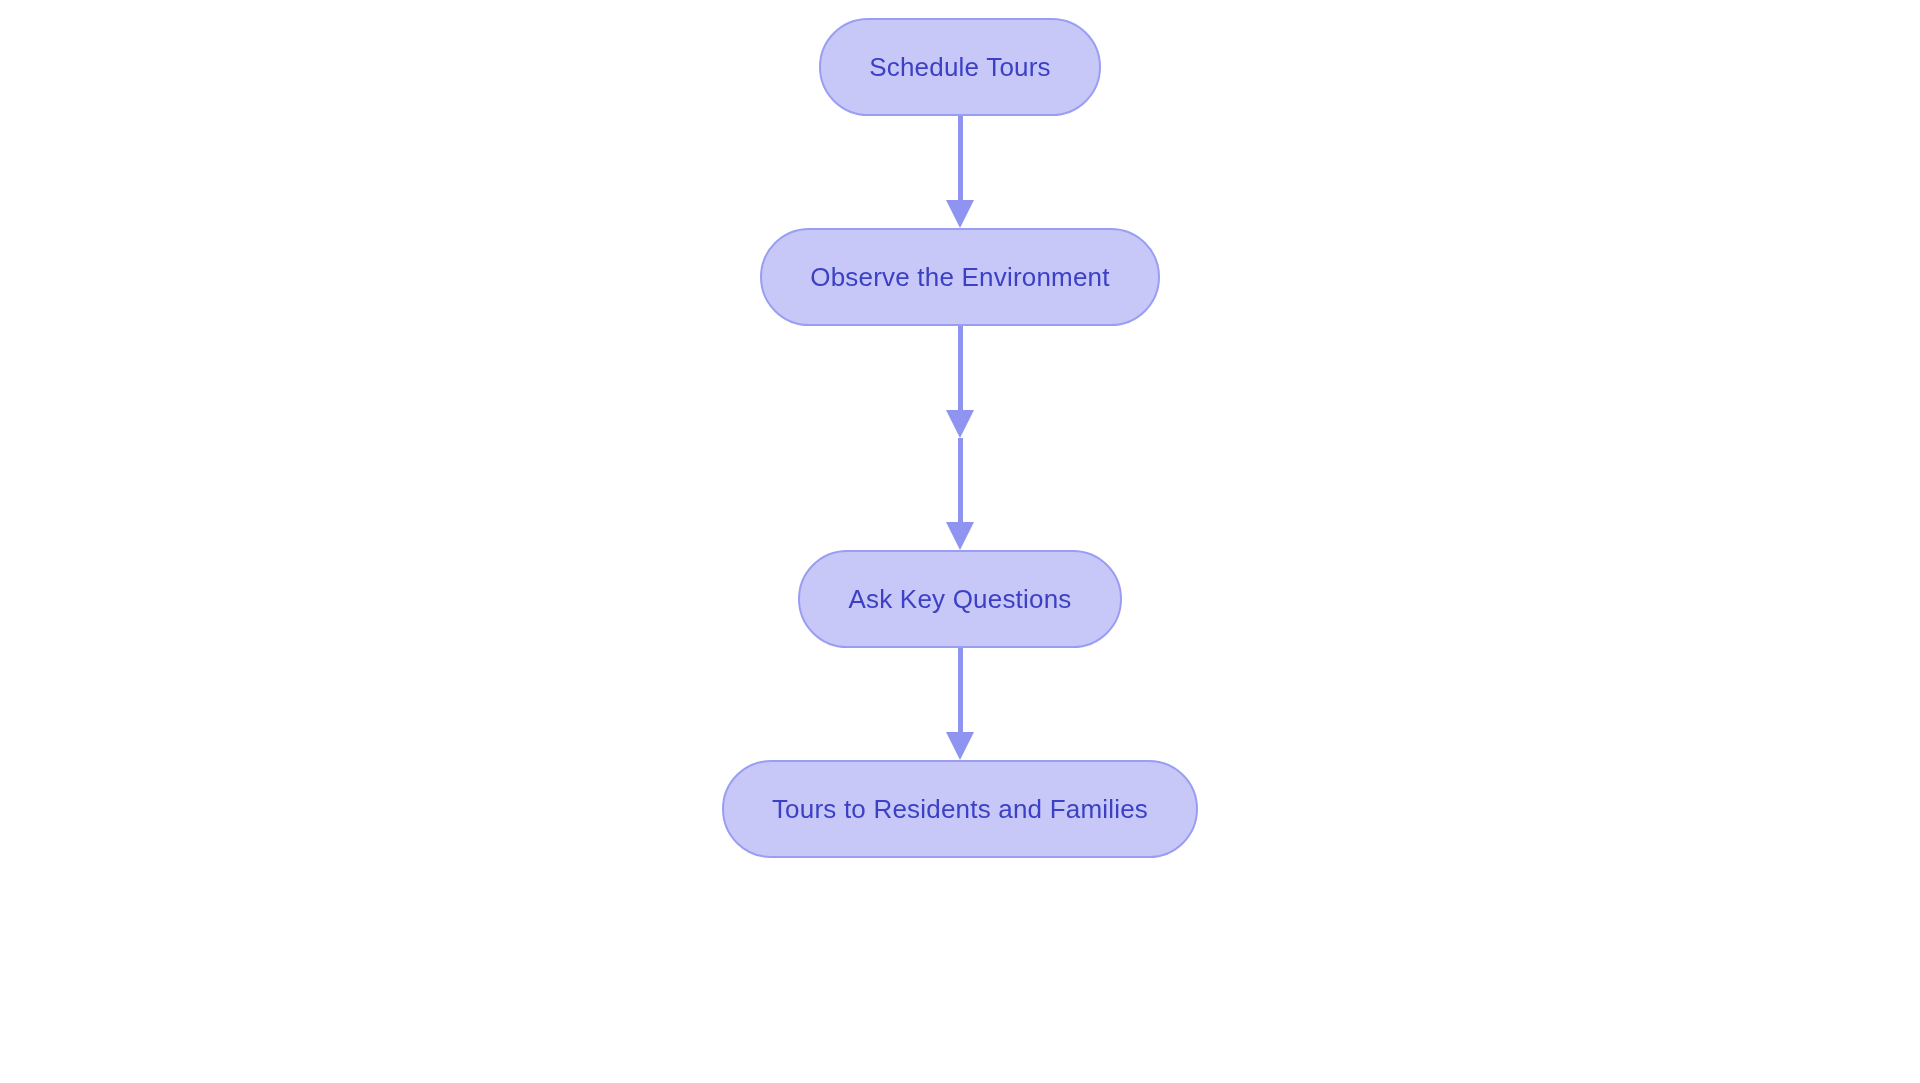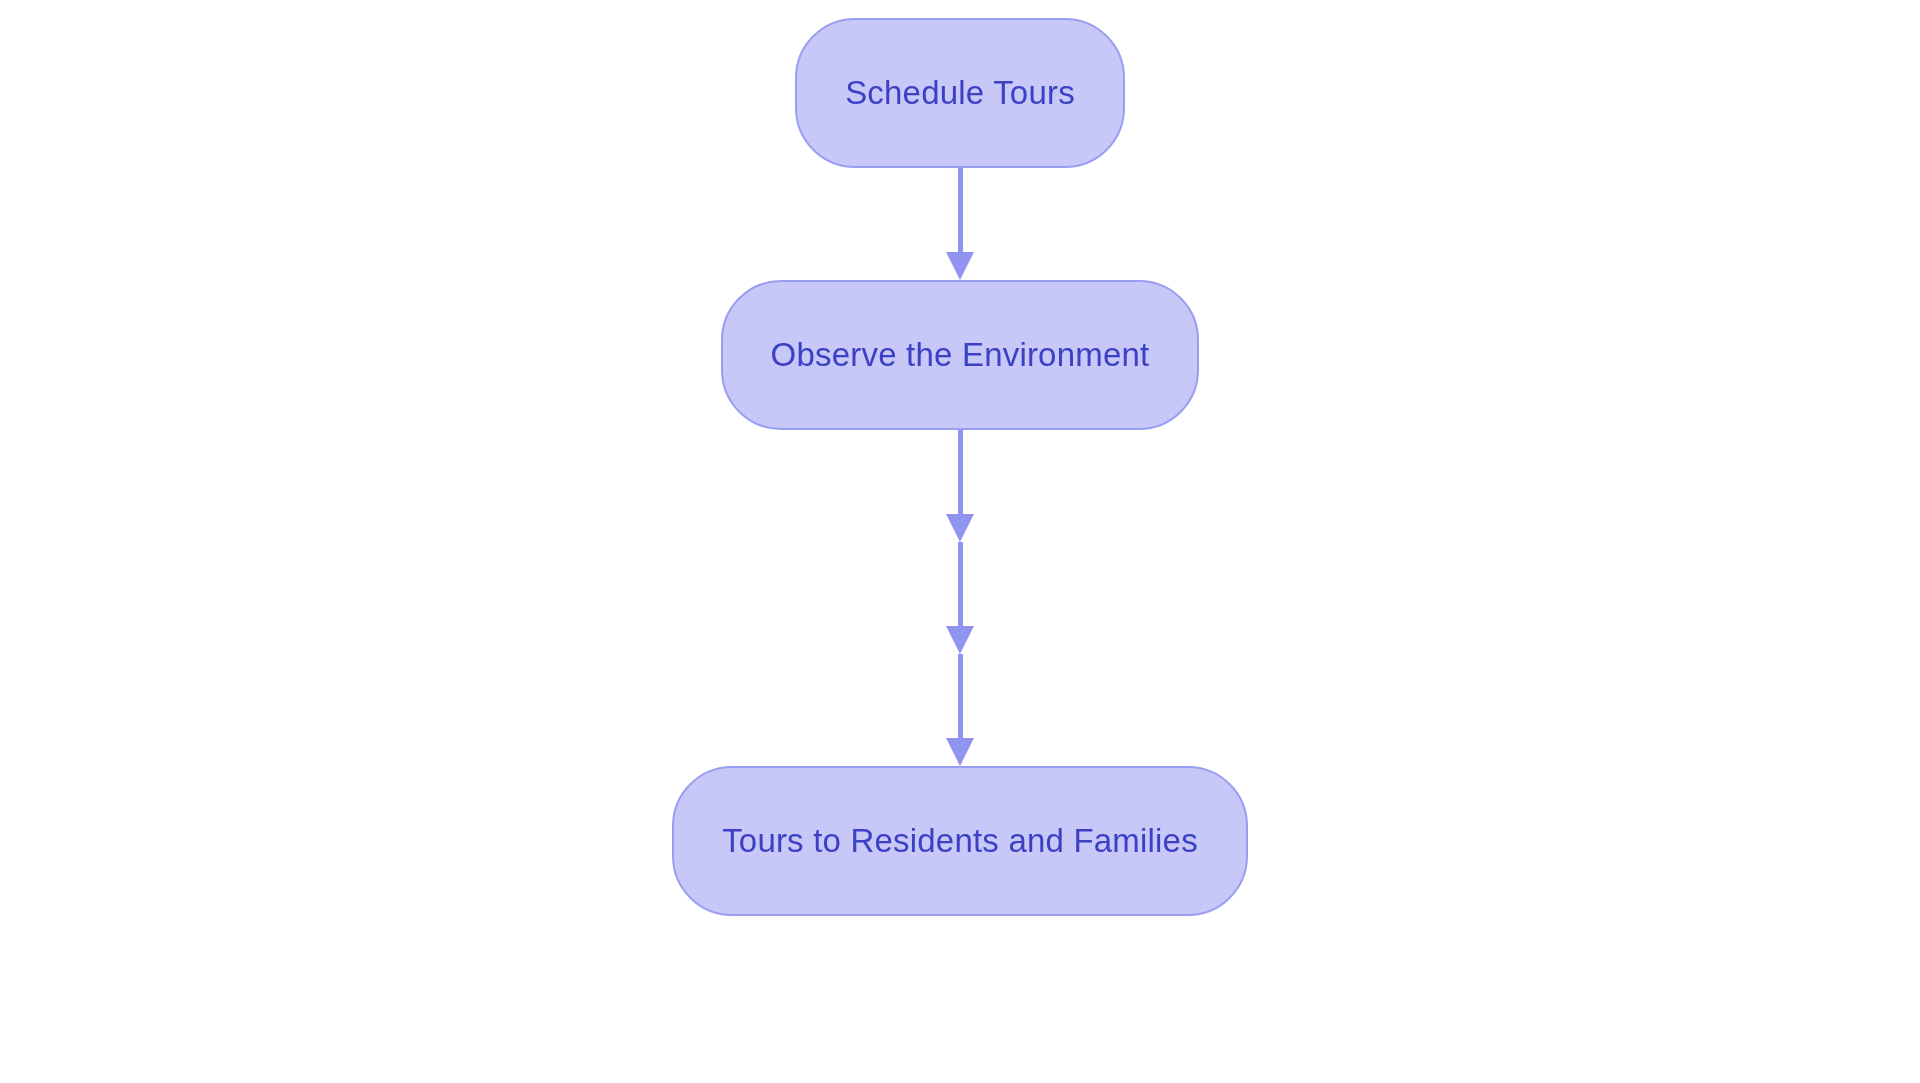--- a/index.html
+++ b/index.html
@@ -15,31 +15,31 @@
     width: 1920px;
     height: 1083px;
     display: flex;
     flex-direction: column;
     align-items: center;
     padding-top: 18px;
     box-sizing: border-box;
     background: #ffffff;
   }
   .flow-node {
-    height: 150px;
+    height: 98px;
     box-sizing: border-box;
     display: flex;
     align-items: center;
     justify-content: center;
     padding: 0 48px;
     background: #c7c8f8;
     border: 2px solid #9a9ef2;
     border-radius: 60px;
     color: #3b40c4;
-    font-size: 33px;
+    font-size: 26px;
     letter-spacing: 0.2px;
     white-space: nowrap;
     flex: 0 0 auto;
   }
   .connector {
     height: 112px;
     width: 30px;
     display: flex;
     flex-direction: column;
     align-items: center;
@@ -81,20 +81,23 @@
     <div class="line"></div>
     <div class="head"></div>
   </div>
 
 
   <div class="connector">
     <div class="line"></div>
     <div class="head"></div>
   </div>
 
+  <div class="flow-node">
+    <span>Ask Key Questions</span>
+  </div>
 
   <div class="connector">
     <div class="line"></div>
     <div class="head"></div>
   </div>
 
   <div class="flow-node">
     <span>Tours to Residents and Families</span>
   </div>
 

